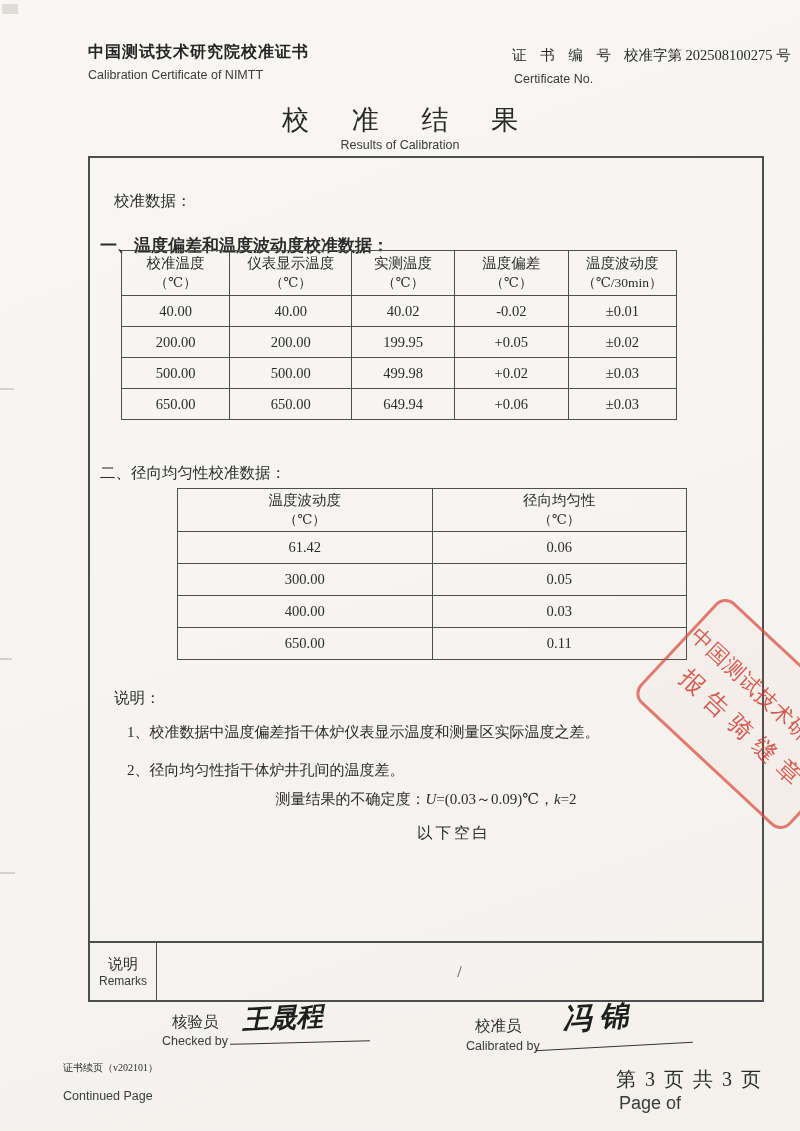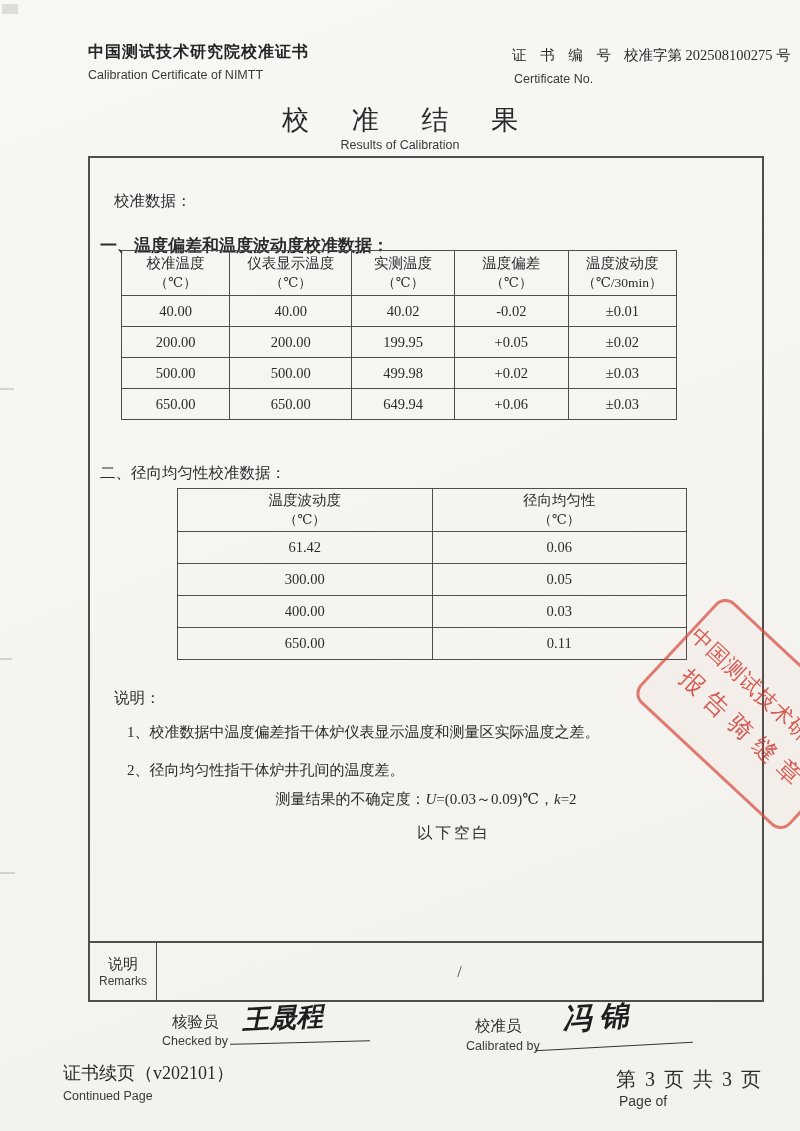--- a/index.html
+++ b/index.html
@@ -62,24 +62,24 @@
   .sig-checked-en  { left:162px; top:1034px; font-size:12.5px; }
   .sig-checked-name{ left:242px; top:1000px; font-size:27px; transform:rotate(-3deg); }
   .sig-line1 { left:230px; top:1042px; width:140px; border-bottom:1.6px solid #333; transform:rotate(-1.5deg); }
   .sig-calibrated-cn { left:475px; top:1016px; font-size:15.5px; }
   .sig-calibrated-en { left:466px; top:1039px; font-size:12.5px; }
   .sig-calibrated-name { left:562px; top:998px; font-size:29px; transform:rotate(-4deg); letter-spacing:8px; }
   .sig-line2 { left:535px; top:1046px; width:158px; border-bottom:1.6px solid #333; transform:rotate(-3deg); }
   .handwriting { font-style:italic; font-weight:bold; color:#1e1e1e; font-family:"DejaVu Serif",serif; }
 
   
-  .foot-left-cn  { left:63px;  top:1061px; font-size:18px; }
+  .foot-left-cn  { left:63px;  top:1061px; font-size:10px; }
   .foot-left-en  { left:63px;  top:1089px; font-size:12.5px; }
   .foot-right-cn { left:616px; top:1066px; font-size:20px; letter-spacing:2px; white-space:nowrap; }
-  .foot-right-en { left:619px; top:1093px; font-size:14px; }
+  .foot-right-en { left:619px; top:1093px; font-size:18px; }
 
   
   .stamp {
     left:650px; top:645px; width:200px; height:132px;
     transform:rotate(43deg);
     border:3.5px solid rgba(217,72,60,0.70);
     border-radius:14px;
     display:flex; flex-direction:column; align-items:center; justify-content:center;
     color:rgba(205,55,45,0.82);
     background:rgba(240,120,110,0.04);

